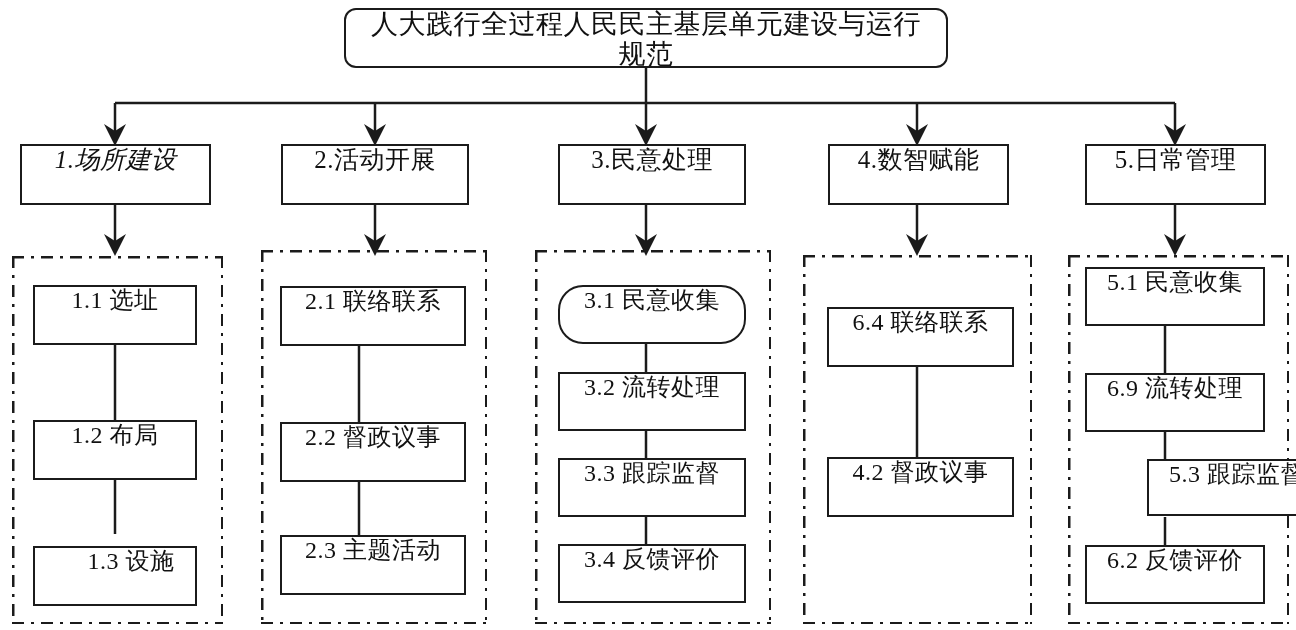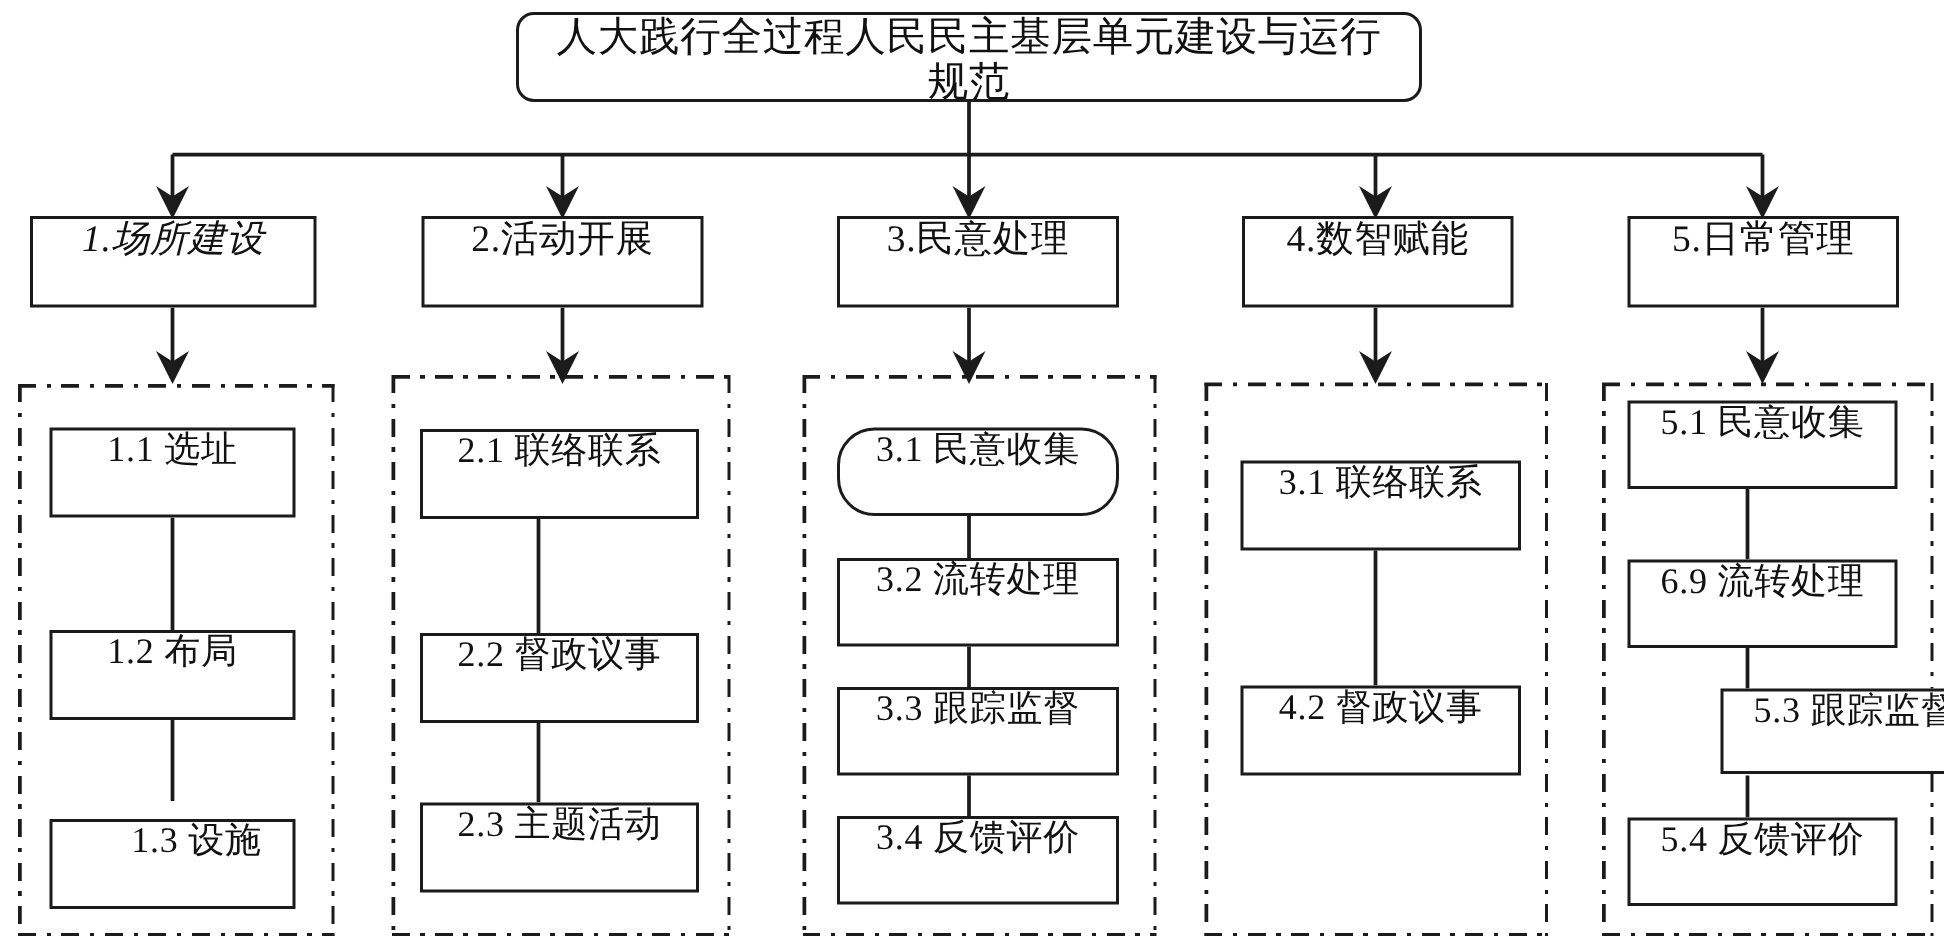--- a/index.html
+++ b/index.html
@@ -182,33 +182,33 @@
   </div>
   <div class="node leaf-node" style="left:558px; top:458px; width:188px; height:59px;">
     <span>3.3 跟踪监督</span>
   </div>
   <div class="node leaf-node" style="left:558px; top:544px; width:188px; height:59px;">
     <span>3.4 反馈评价</span>
   </div>
 
   <div class="group-box" style="left:803px; top:255px; width:229px; height:369px;"></div>
   <div class="node leaf-node" style="left:827px; top:307px; width:187px; height:60px;">
-    <span>3.1 联络联系</span>
+    <span>6.4 联络联系</span>
   </div>
   <div class="node leaf-node" style="left:827px; top:457px; width:187px; height:60px;">
     <span>4.2 督政议事</span>
   </div>
 
   <div class="group-box" style="left:1068px; top:255px; width:221px; height:369px;"></div>
   <div class="node leaf-node" style="left:1085px; top:267px; width:180px; height:59px;">
     <span>5.1 民意收集</span>
   </div>
   <div class="node leaf-node" style="left:1085px; top:373px; width:180px; height:59px;">
     <span>6.9 流转处理</span>
   </div>
   <div class="node leaf-node" style="left:1147px; top:459px; width:180px; height:57px;">
     <span>5.3 跟踪监督</span>
   </div>
   <div class="node leaf-node" style="left:1085px; top:545px; width:180px; height:59px;">
-    <span>5.4 反馈评价</span>
+    <span>6.2 反馈评价</span>
   </div>
 
 </div>
 
 </body></html>

